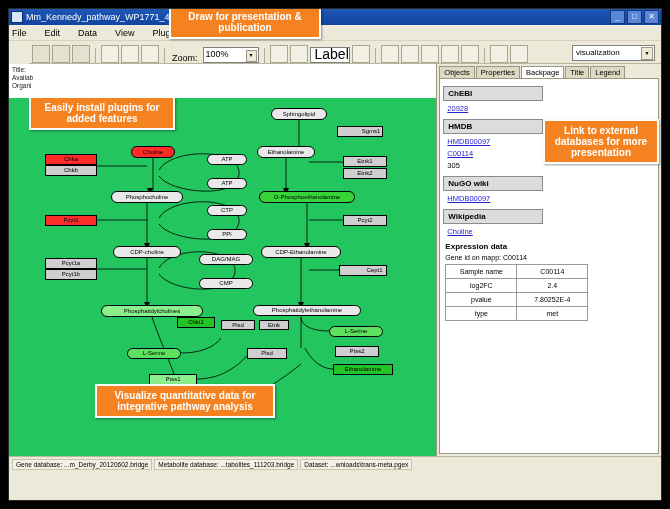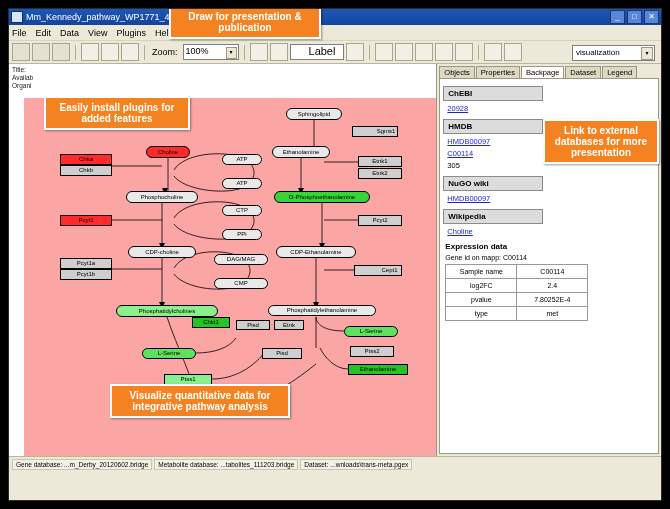--- a/index.html
+++ b/index.html
@@ -8,40 +8,40 @@
 
   
   .titlebar{height:16px;background:linear-gradient(#1f57b5,#1244a0);display:flex;align-items:center;padding:0 2px;}
   .titlebar .ticon{width:10px;height:10px;background:#d8e4f8;border:1px solid #0b2f6e;margin-right:3px;}
   .titlebar .ttext{color:#fff;font-size:9px;white-space:nowrap;overflow:hidden;flex:1;}
   .winbtns{display:flex;gap:2px;}
   .winbtn{width:13px;height:12px;background:#5a86d8;border:1px solid #12397e;color:#fff;font-size:8px;line-height:11px;text-align:center;}
 
   
   .menubar{height:15px;background:#ece9d8;display:flex;align-items:center;padding:0 3px;border-bottom:1px solid #d6d2bd;font-size:9px;color:#000;}
-  .menubar span{margin-right:9px;}
-
-  
-  .toolbar{height:22px;background:#ece9d8;display:flex;align-items:center;padding:0 3px;border-bottom:1px solid #b9b59e;gap:2px;}
+  .menubar span{margin-right:18px;}
+
+  
+  .toolbar{height:22px;background:#ece9d8;display:flex;align-items:flex-end;padding:0 3px;border-bottom:1px solid #b9b59e;gap:2px;margin-left:20px;}
   .tbtn{width:16px;height:16px;background:#e4e1d0;border:1px solid #a9a68f;}
   .tbtn.g1{background:#f2f0e4;}
   .tsep{width:1px;height:15px;background:#b0ac95;margin:0 3px;}
   .zoomlbl{font-size:9px;margin:0 3px 0 2px;}
   .zoombox{width:52px;height:14px;background:#fff;border:1px solid #7f7f7f;font-size:9px;line-height:13px;padding-left:2px;position:relative;}
   .zoombox .arr{position:absolute;right:1px;top:2px;width:9px;height:10px;background:#ece9d8;border:1px solid #9b9883;font-size:6px;text-align:center;line-height:9px;}
-  .lblbox{width:34px;height:14px;background:#fff;border:1px solid #7f7f7f;font-size:11px;line-height:13px;padding-left:18px;position:relative;}
+  .lblbox{width:34px;height:14px;background:#fff;border:1px solid #7f7f7f;font-size:14px;line-height:13px;padding-left:4px;position:relative;}
   .visbox{position:absolute;right:6px;top:4px;width:78px;height:14px;background:#fff;border:1px solid #7f7f7f;font-size:8px;line-height:13px;padding-left:3px;}
   .visbox .arr{position:absolute;right:1px;top:1px;width:10px;height:11px;background:#ece9d8;border:1px solid #9b9883;font-size:6px;text-align:center;line-height:10px;}
   .toolbarwrap{position:relative;}
 
   
   .body{position:relative;height:392px;display:flex;}
   .leftpane{width:428px;position:relative;background:#fff;border-right:1px solid #9a9782;}
   .infobar{position:absolute;left:0;top:0;width:100%;height:34px;font-size:6.5px;color:#222;padding:2px 3px;box-sizing:border-box;line-height:8px;}
-  .canvas{position:absolute;left:0;top:34px;right:0;bottom:0;background:#fca5a5;overflow:hidden;margin-left:15px;}
+  .canvas{position:absolute;left:0;top:34px;right:0;bottom:0;background:#22c55e;overflow:hidden;}
 
   
   .nd{position:absolute;font-size:6px;color:#000;text-align:center;border:1px solid #000;box-sizing:border-box;display:flex;align-items:center;justify-content:center;line-height:7px;}
   .gene{background:#cfcfcf;}
   .gene.red{background:#ff2a2a;}
   .gene.green{background:#23c423;}
   .met{background:#e9e9e9;border-radius:7px;}
   .met.green{background:#38d338;border-radius:7px;}
   .met.red{background:#ff2a2a;border-radius:7px;}
   .met.lgreen{background:#8bef8b;border-radius:7px;}
@@ -253,21 +253,21 @@
         <div class="callout" style="left:20px;top:-2px;width:146px;">Easily install plugins for added features</div>
         <div class="callout" style="left:86px;top:286px;width:180px;">Visualize quantitative data  for integrative pathway analysis</div>
       </div>
     </div>
 
     <div class="rightpane">
       <div class="tabsrow">
         <div class="tab">Objects</div>
         <div class="tab">Properties</div>
         <div class="tab active">Backpage</div>
-        <div class="tab">Dataset</div>
+        <div class="tab">Title</div>
         <div class="tab">Legend</div>
       </div>
 
       <div class="rcontent">
         <div class="secthead">ChEBI</div>
         <a class="link">20928</a>
 
         <div class="secthead">HMDB</div>
         <a class="link">HMDB00097</a>
 

